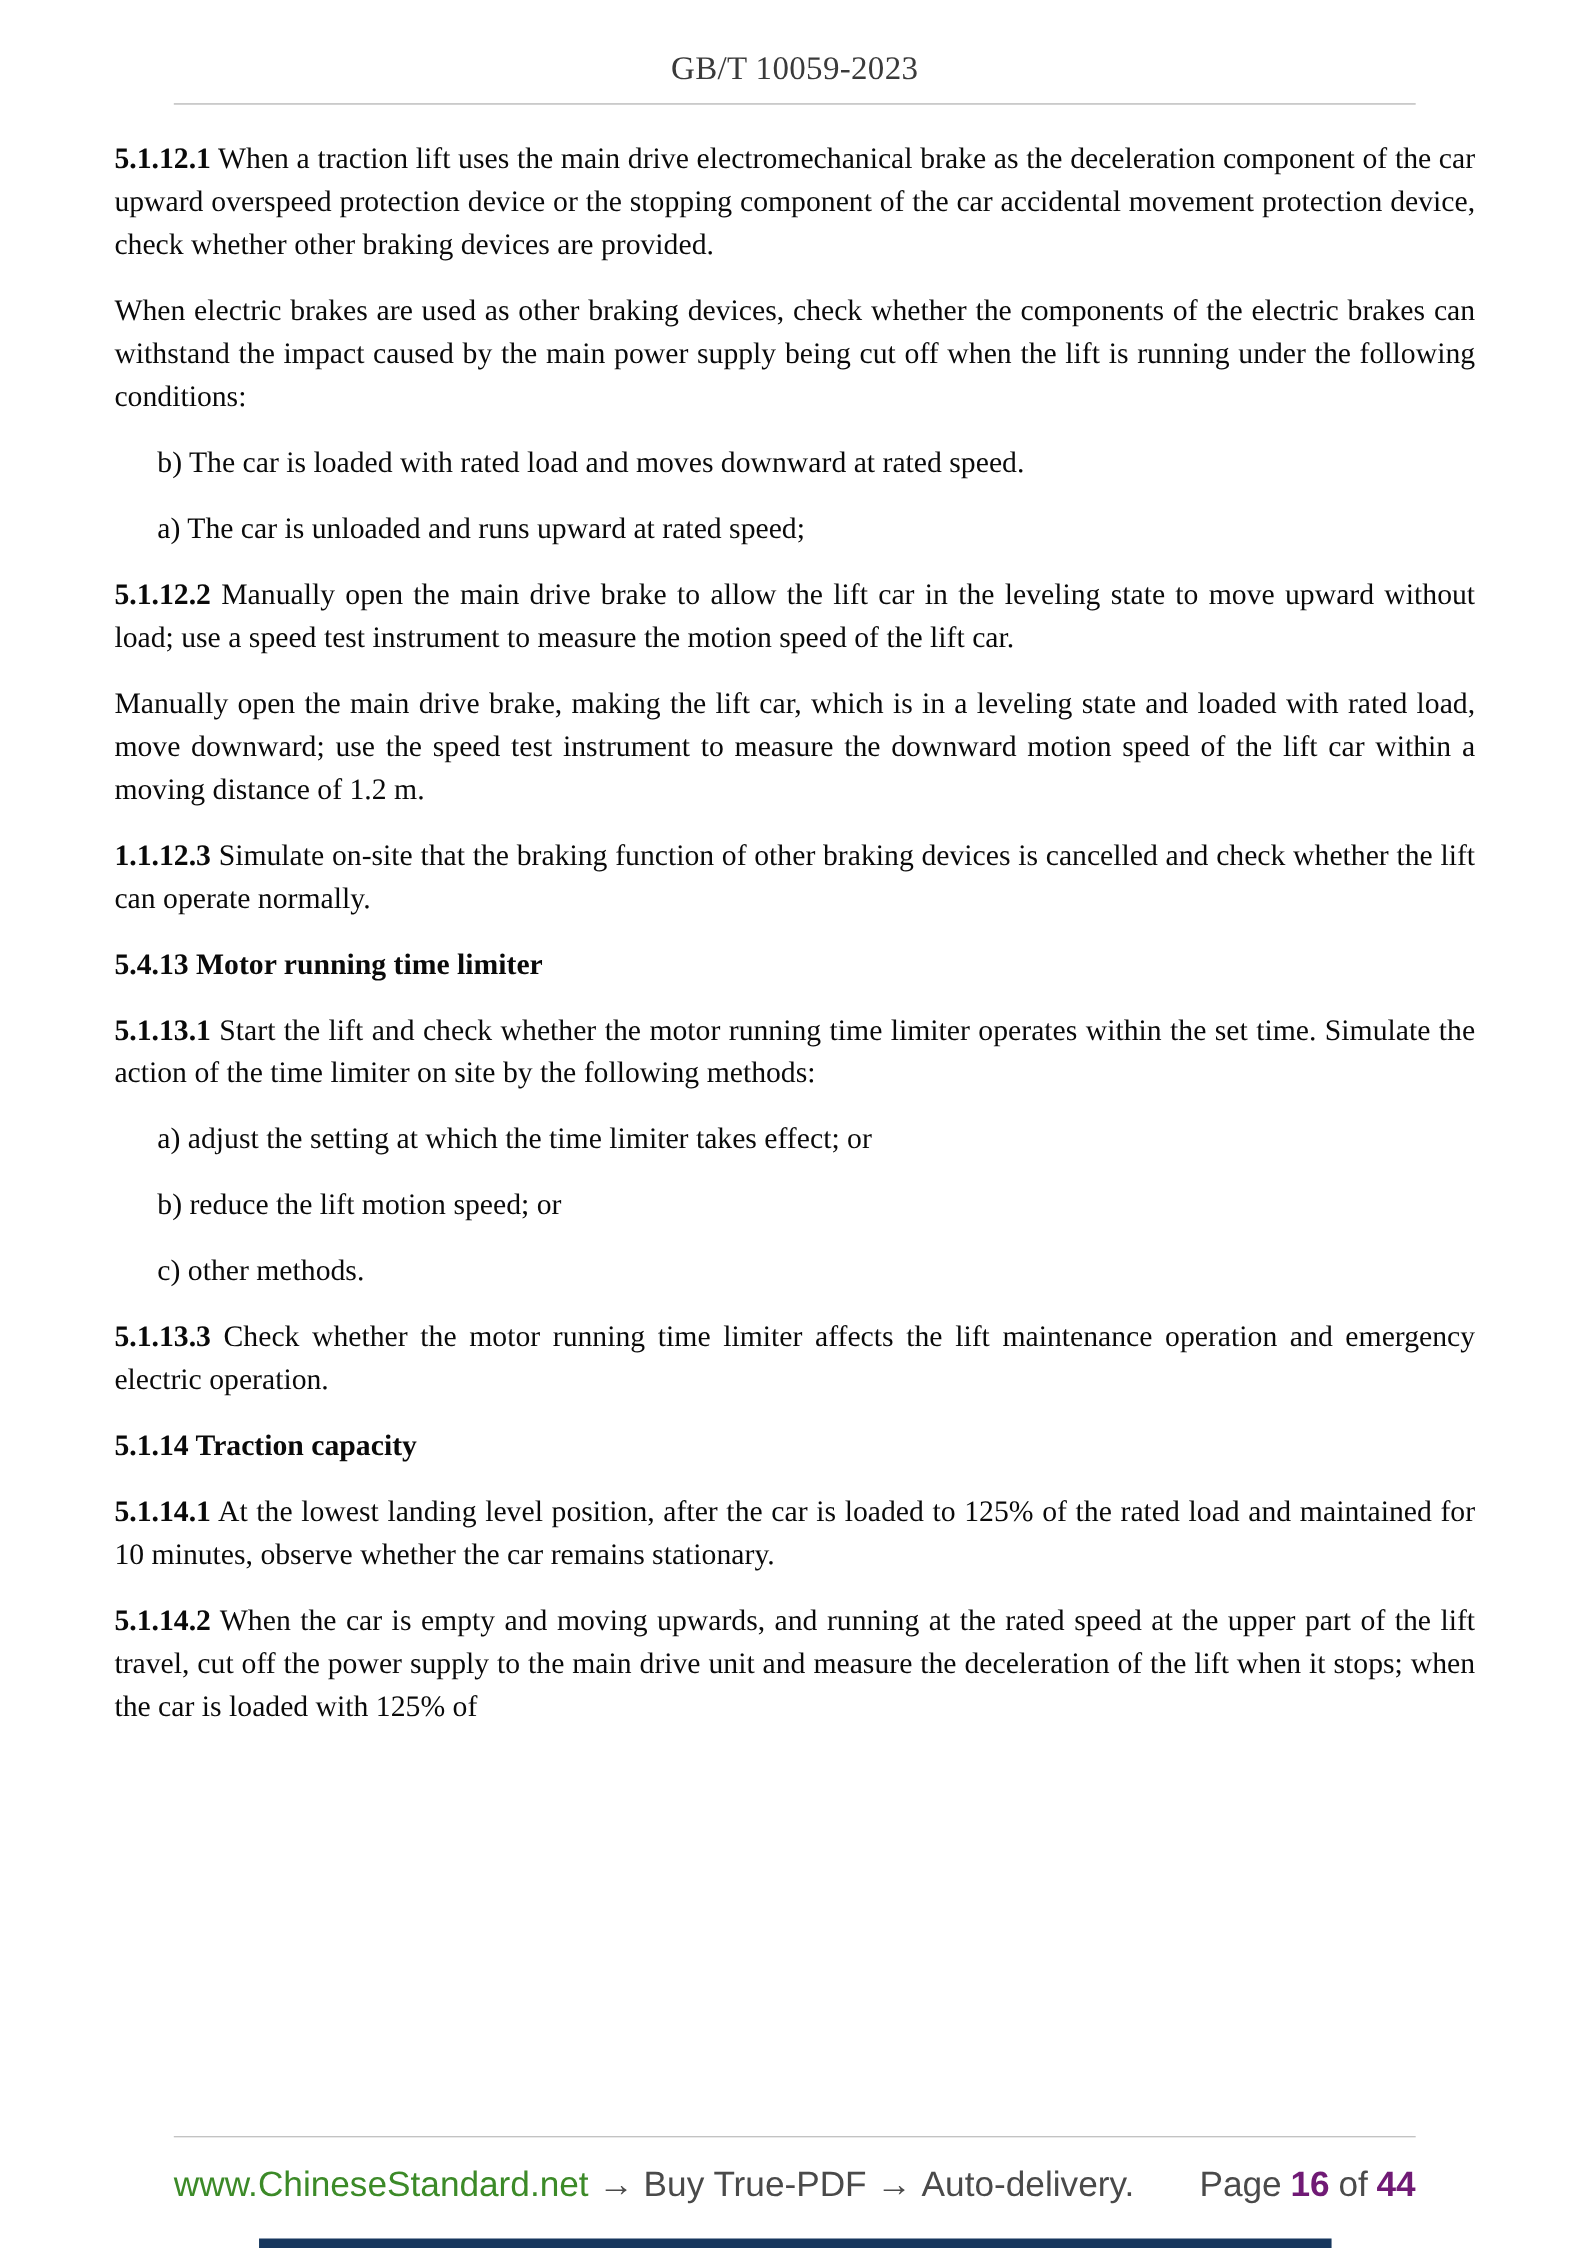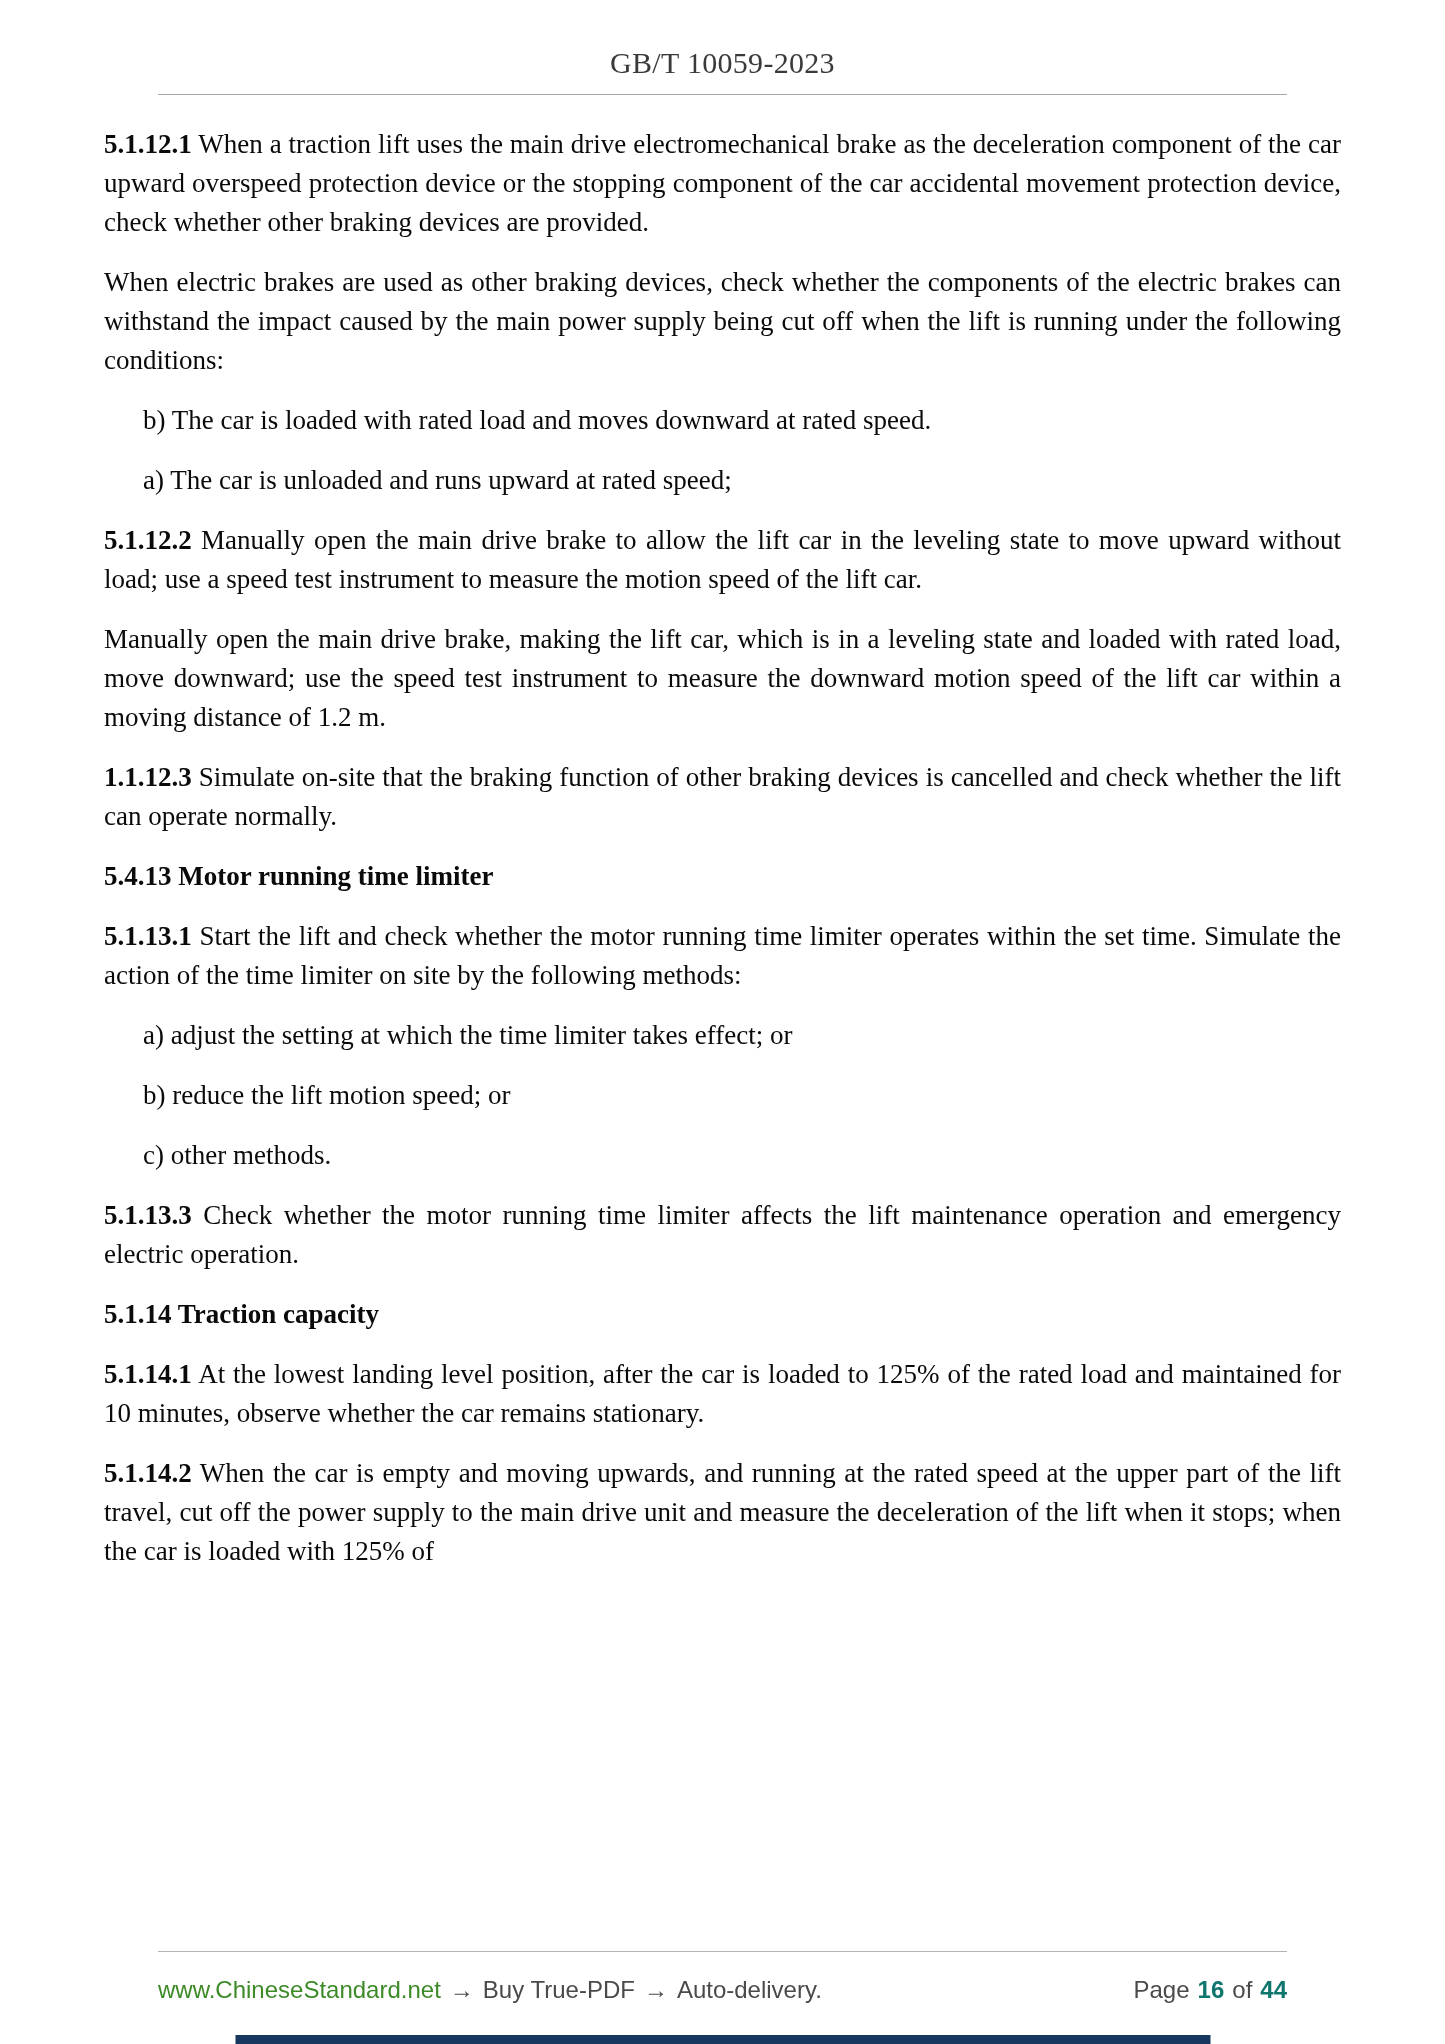--- a/index.html
+++ b/index.html
@@ -21,26 +21,26 @@
   .content p { margin: 0 0 21px; font-size: 27px; line-height: 39px; }
   .para { text-align: justify; }
   .num { font-weight: bold; }
   .heading { font-weight: bold; text-align: left; }
   .list-item { padding-left: 39px; text-align: left; }
   .footer {
     position: absolute; left: 158px; right: 158px; bottom: 40px;
     font-family: "Liberation Sans", "DejaVu Sans", sans-serif;
   }
   .footer-rule { border: 0; border-top: 1px solid #b5b5b5; margin: 0 0 18px; }
-  .footer-row { display: flex; justify-content: space-between; align-items: flex-end; font-size: 24px; color: #4a4a4a; margin-top: 24px; }
+  .footer-row { display: flex; justify-content: space-between; align-items: flex-end; font-size: 32px; color: #4a4a4a; margin-top: 24px; }
   .footer-left { display: flex; align-items: baseline; gap: 9px; }
   .footer-right { display: flex; align-items: baseline; gap: 8px; }
   .site-link { color: #3c8a28; text-decoration: none; cursor: pointer; }
   .arrow { color: #4a4a4a; }
-  .num-strong { font-weight: bold; color: #0f766e; }
+  .num-strong { font-weight: bold; color: #701a75; }
   .bottom-bar {
     position: absolute; bottom: 0; left: 50%; transform: translateX(-50%);
     width: 975px; height: 9px; background: #17375e;
   }
 </style>
 </head>
 <body>
 
 <div class="page">
 

